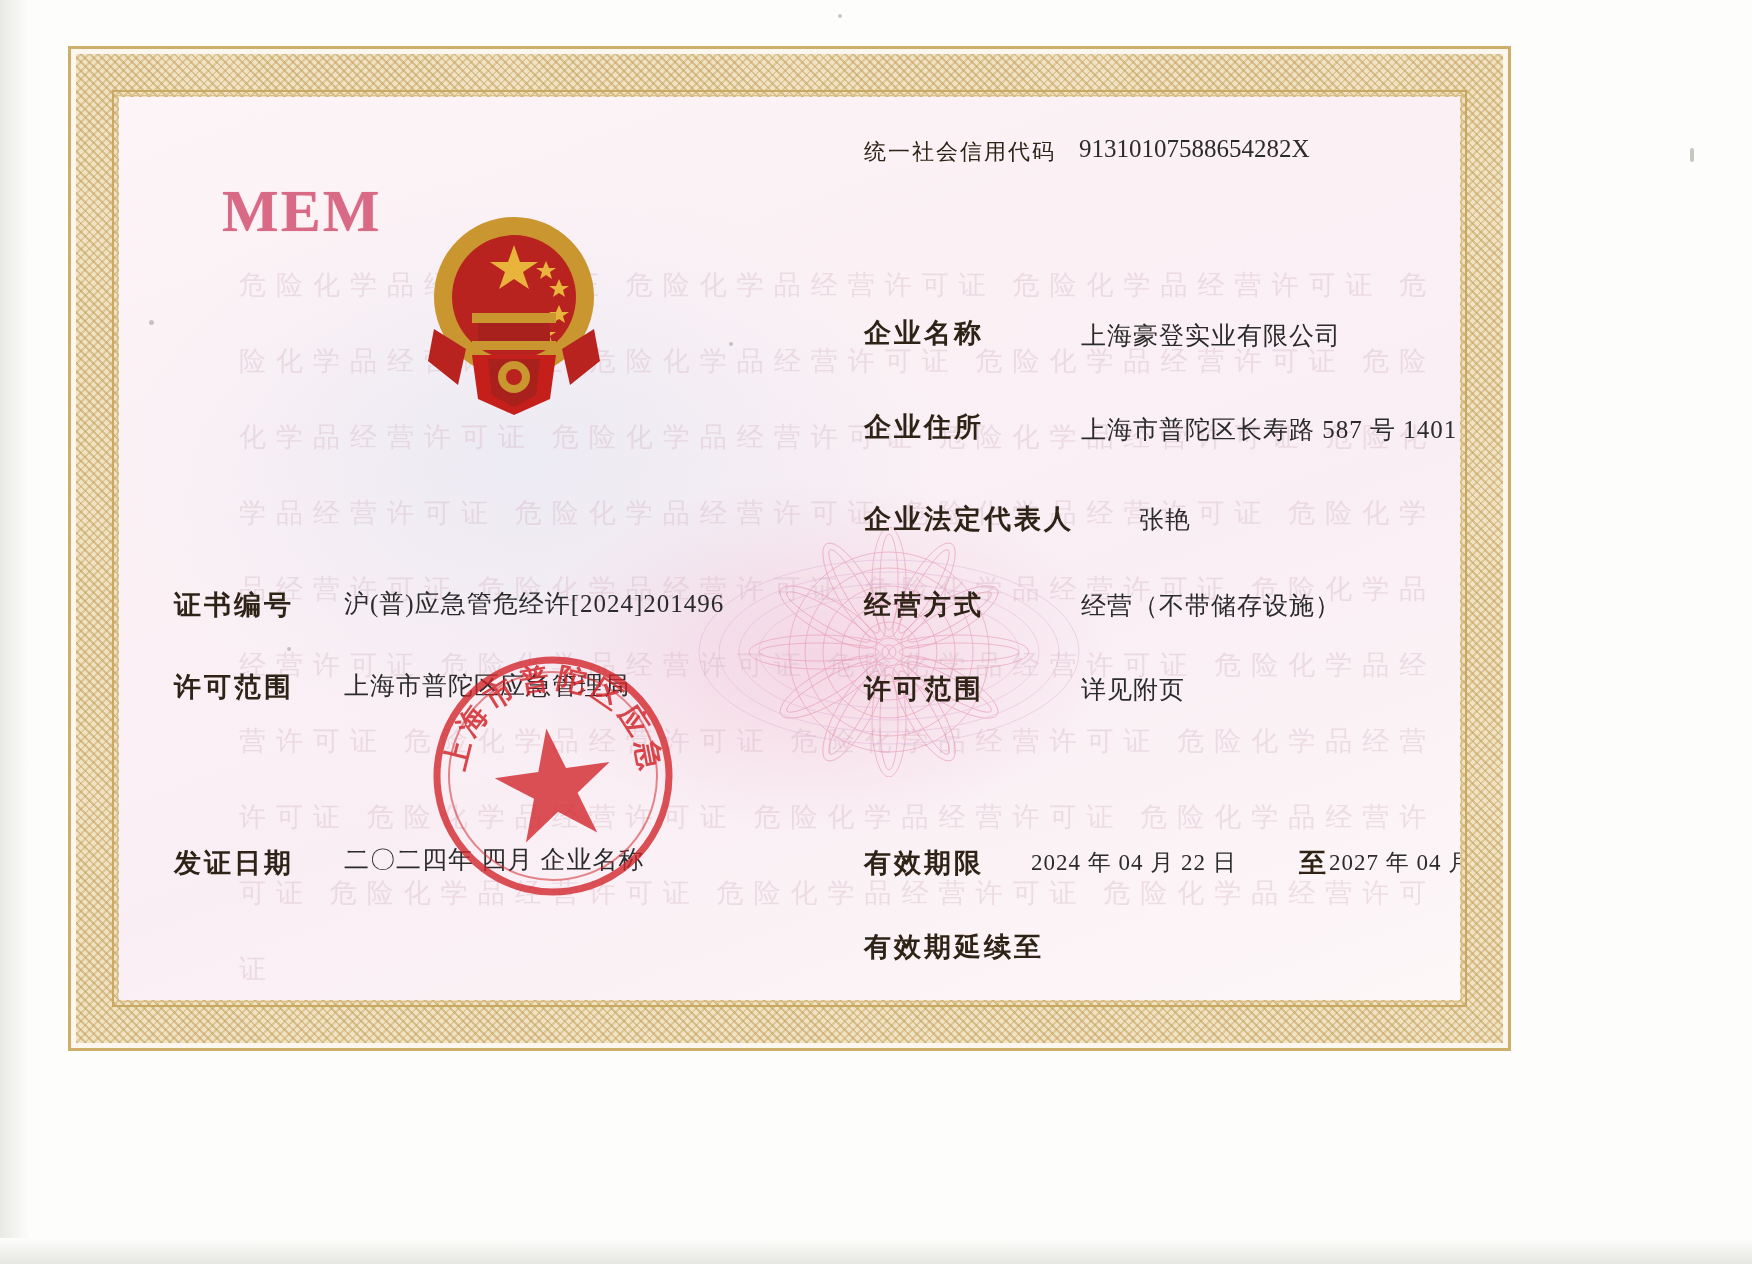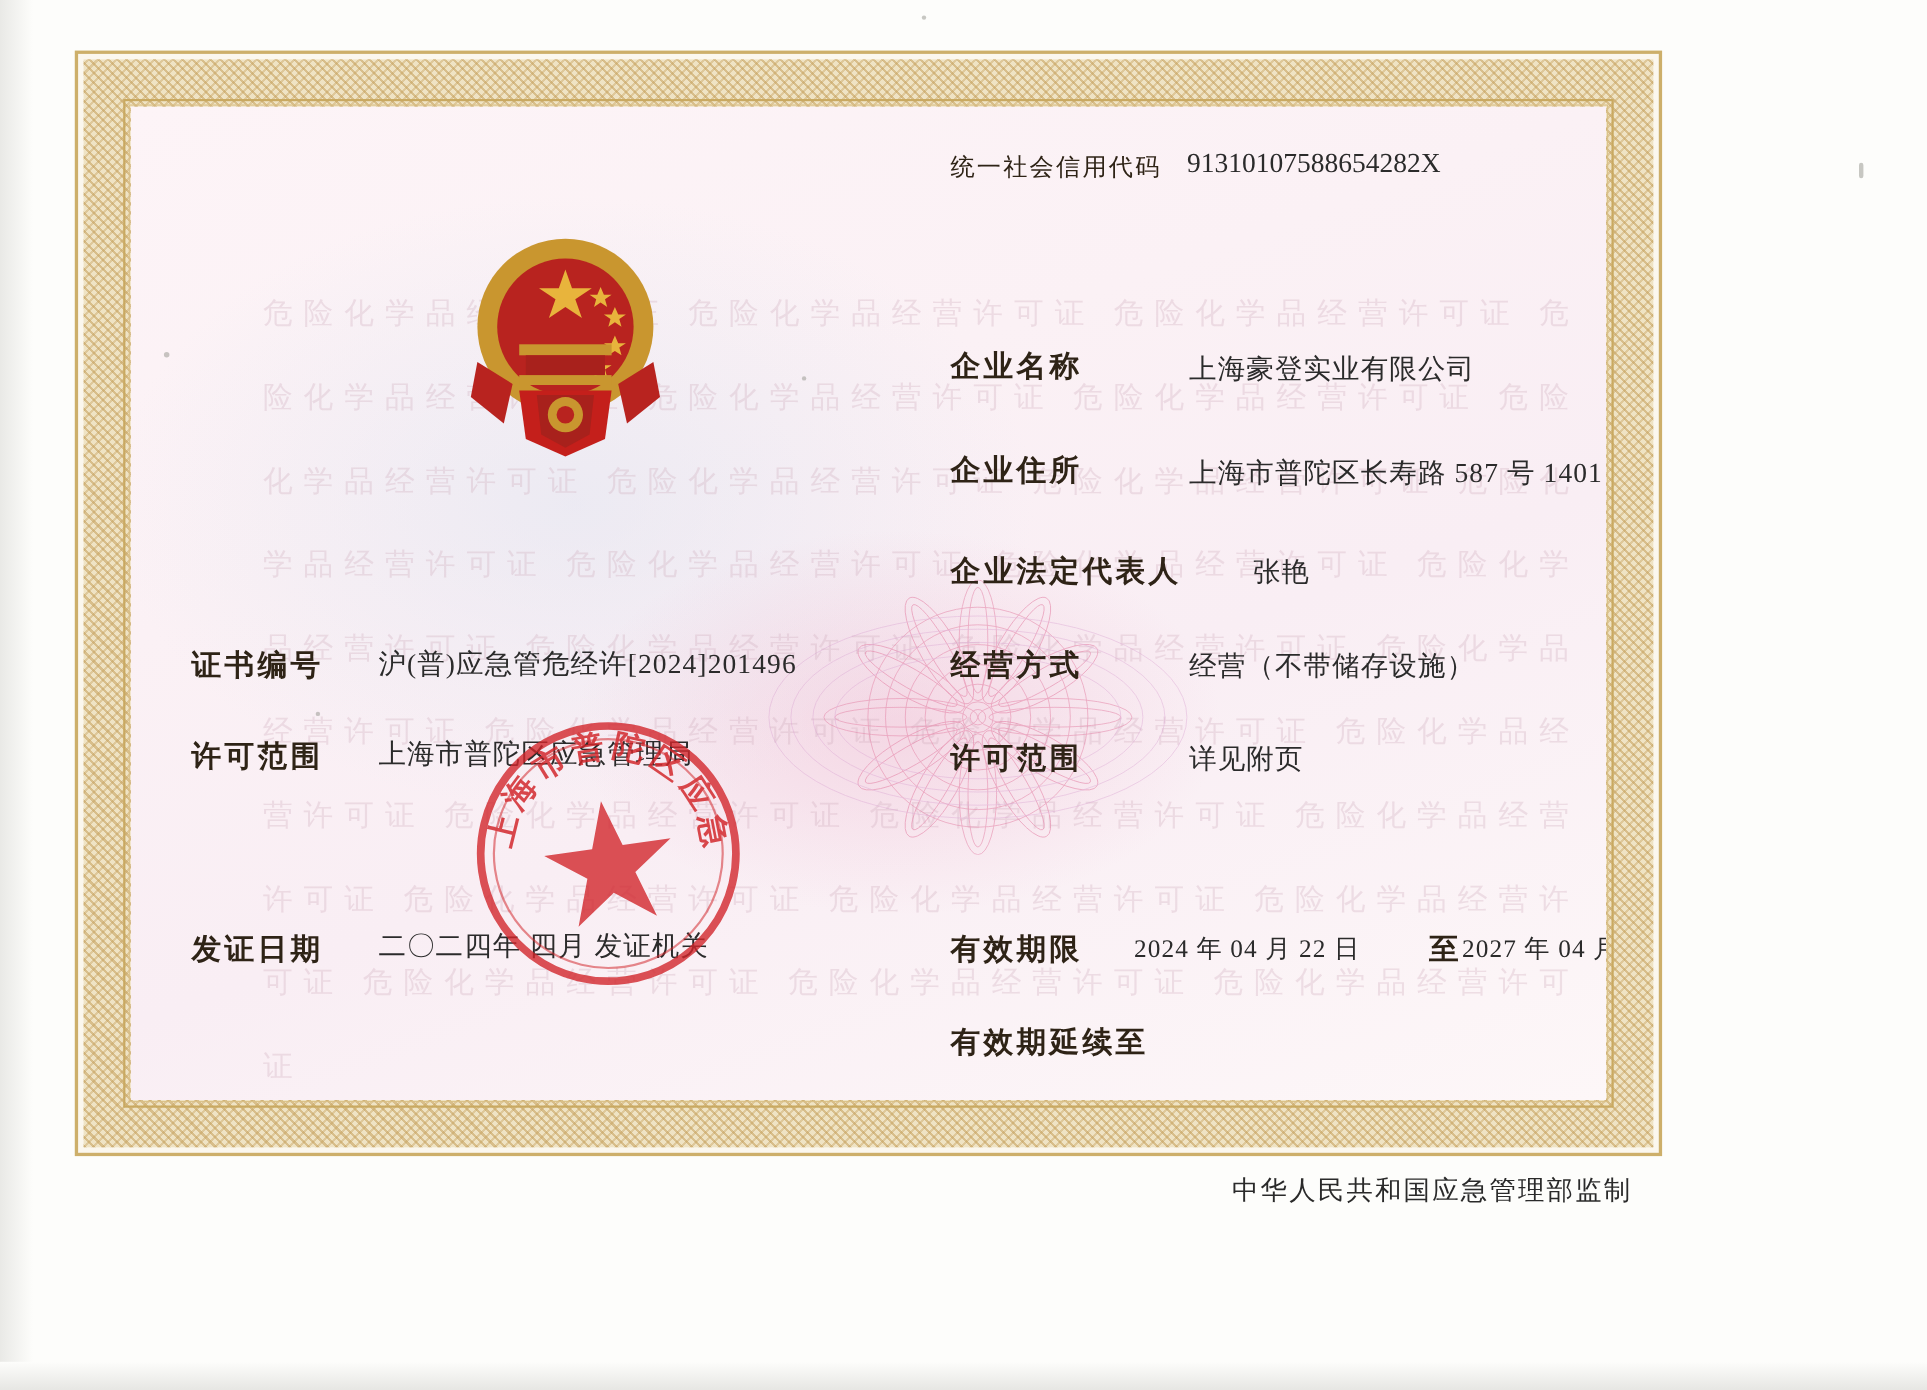--- a/index.html
+++ b/index.html
@@ -295,20 +295,21 @@
             <ellipse rx="150" ry="68"></ellipse>
             <ellipse rx="130" ry="56"></ellipse>
           </g>
           <g stroke="#e58aab">
             <circle r="14"></circle>
               <circle r="7"></circle>
           </g>
         </g>
       </svg>
 
+      <div class="mem">MEM</div>
 
       <svg class="emblem" viewBox="0 0 200 212">
 
         <circle cx="100" cy="88" r="80" fill="#c9962f"></circle>
         <circle cx="100" cy="88" r="62" fill="#b8231f"></circle>
 
         <polygon points="100,36 106,53 124,53 109,63 115,80 100,70 85,80 91,63 76,53 94,53" fill="#e8b43c"></polygon>
 
         <polygon points="132,52 135,59 142,59 136,63 138,70 132,66 126,70 128,63 122,59 129,59" fill="#e8b43c"></polygon>
         <polygon points="145,70 148,77 155,77 149,81 151,88 145,84 139,88 141,81 135,77 142,77" fill="#e8b43c"></polygon>
@@ -329,21 +330,21 @@
       </svg>
 
 
       <div class="lbl" style="left:55px; top:490px;">证书编号</div>
       <div class="val" style="left:225px; top:490px;">沪(普)应急管危经许[2024]201496</div>
 
       <div class="lbl" style="left:55px; top:572px;">许可范围</div>
       <div class="val" style="left:225px; top:572px;">上海市普陀区应急管理局</div>
 
       <div class="lbl" style="left:55px; top:748px;">发证日期</div>
-      <div class="val" style="left:225px; top:746px;">二〇二四年 四月 发证机关</div>
+      <div class="val" style="left:225px; top:746px;">二〇二四年 四月 企业名称</div>
 
       <svg class="seal" viewBox="0 0 248 248">
         <g transform="rotate(-8 124 124)">
           <circle cx="124" cy="124" r="116" fill="none" stroke="#d2252a" stroke-width="7" opacity="0.9"></circle>
           <circle cx="124" cy="124" r="104" fill="none" stroke="#d2252a" stroke-width="2" opacity="0.6"></circle>
           <polygon points="124,76 138,118 182,118 146,144 160,186 124,160 88,186 102,144 66,118 110,118" fill="#d2252a" opacity="0.9"></polygon>
           <path id="sealArc" d="M 36 124 A 88 88 0 0 1 212 124" fill="none"></path>
           <text font-family="Liberation Serif, serif" font-size="29" font-weight="bold" fill="#d2252a" letter-spacing="5" opacity="0.95">
             <textPath href="#sealArc" startOffset="6%">上海市普陀区应急管理局</textPath>
           </text>
@@ -375,14 +376,13 @@
 
       <div class="lbl" style="left:745px; top:832px;">有效期延续至</div>
       <div class="val val-small" style="left:1020px; top:834px;"></div>
 
       <div class="speck" style="left:30px; top:223px; width:5px; height:5px;"></div>
       <div class="speck" style="left:610px; top:245px; width:4px; height:4px;"></div>
       <div class="speck" style="left:168px; top:550px; width:4px; height:4px;"></div>
     </div>
   </div>
 
-  <div class="footer">中华人民共和国应急管理部监制</div>
 </div>
 
 </body></html>

